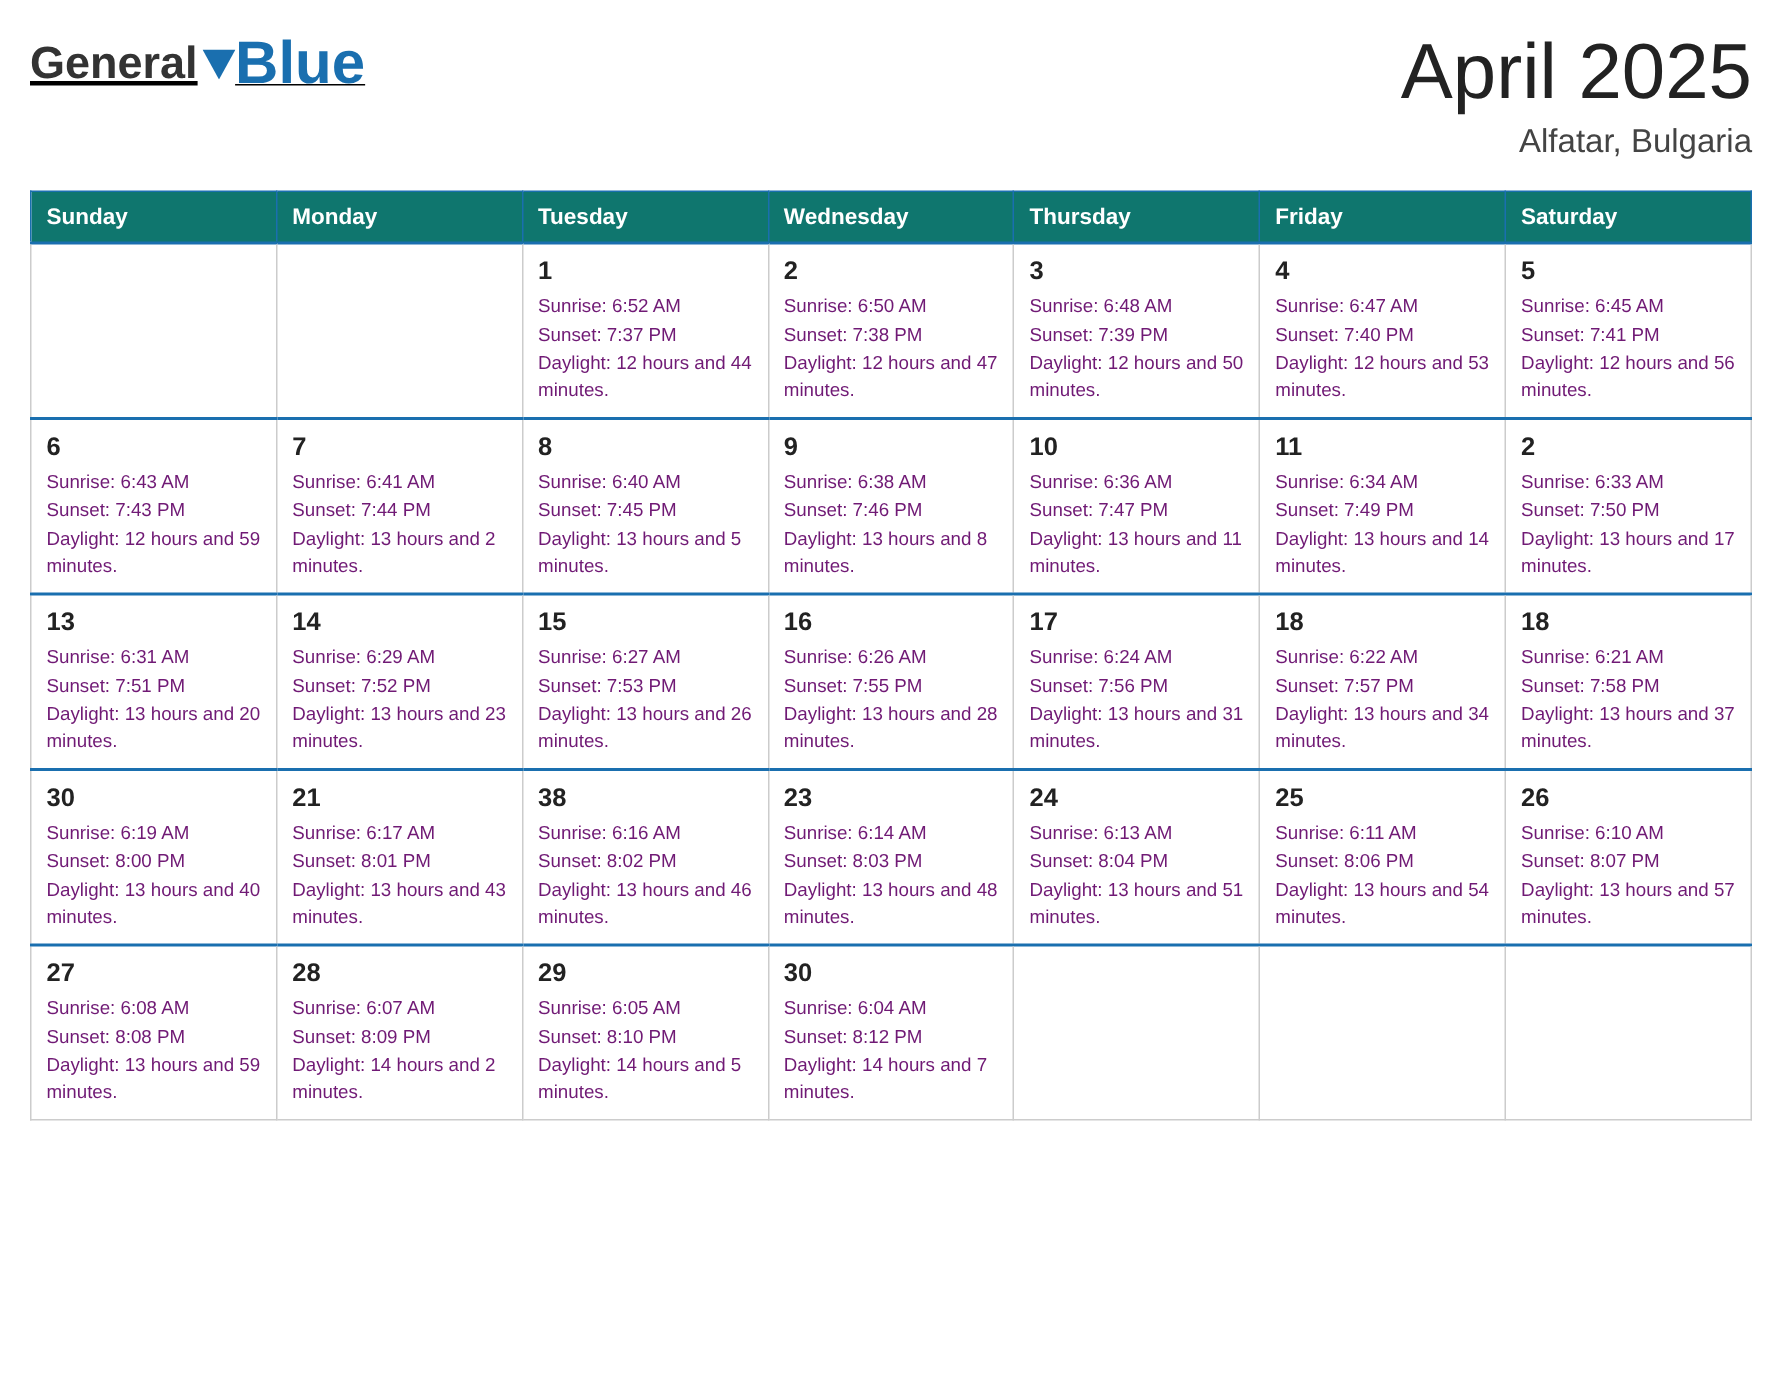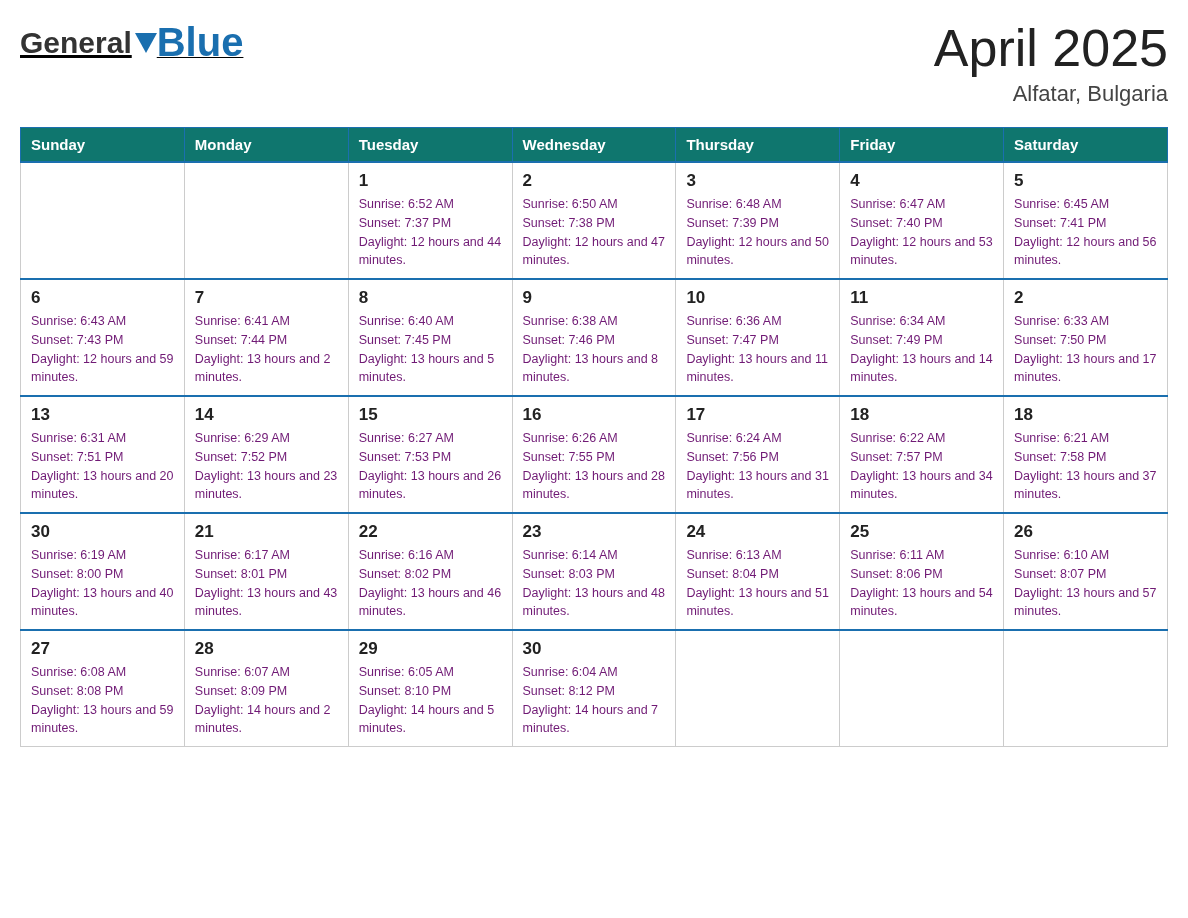--- a/index.html
+++ b/index.html
@@ -201,21 +201,21 @@
       <tr>
         <td>
           <div class="day-num">30</div>
           <div class="day-info">Sunrise: 6:19 AM<br>Sunset: 8:00 PM<br>Daylight: 13 hours and 40 minutes.</div>
         </td>
         <td>
           <div class="day-num">21</div>
           <div class="day-info">Sunrise: 6:17 AM<br>Sunset: 8:01 PM<br>Daylight: 13 hours and 43 minutes.</div>
         </td>
         <td>
-          <div class="day-num">22</div>
+          <div class="day-num">38</div>
           <div class="day-info">Sunrise: 6:16 AM<br>Sunset: 8:02 PM<br>Daylight: 13 hours and 46 minutes.</div>
         </td>
         <td>
           <div class="day-num">23</div>
           <div class="day-info">Sunrise: 6:14 AM<br>Sunset: 8:03 PM<br>Daylight: 13 hours and 48 minutes.</div>
         </td>
         <td>
           <div class="day-num">24</div>
           <div class="day-info">Sunrise: 6:13 AM<br>Sunset: 8:04 PM<br>Daylight: 13 hours and 51 minutes.</div>
         </td>

